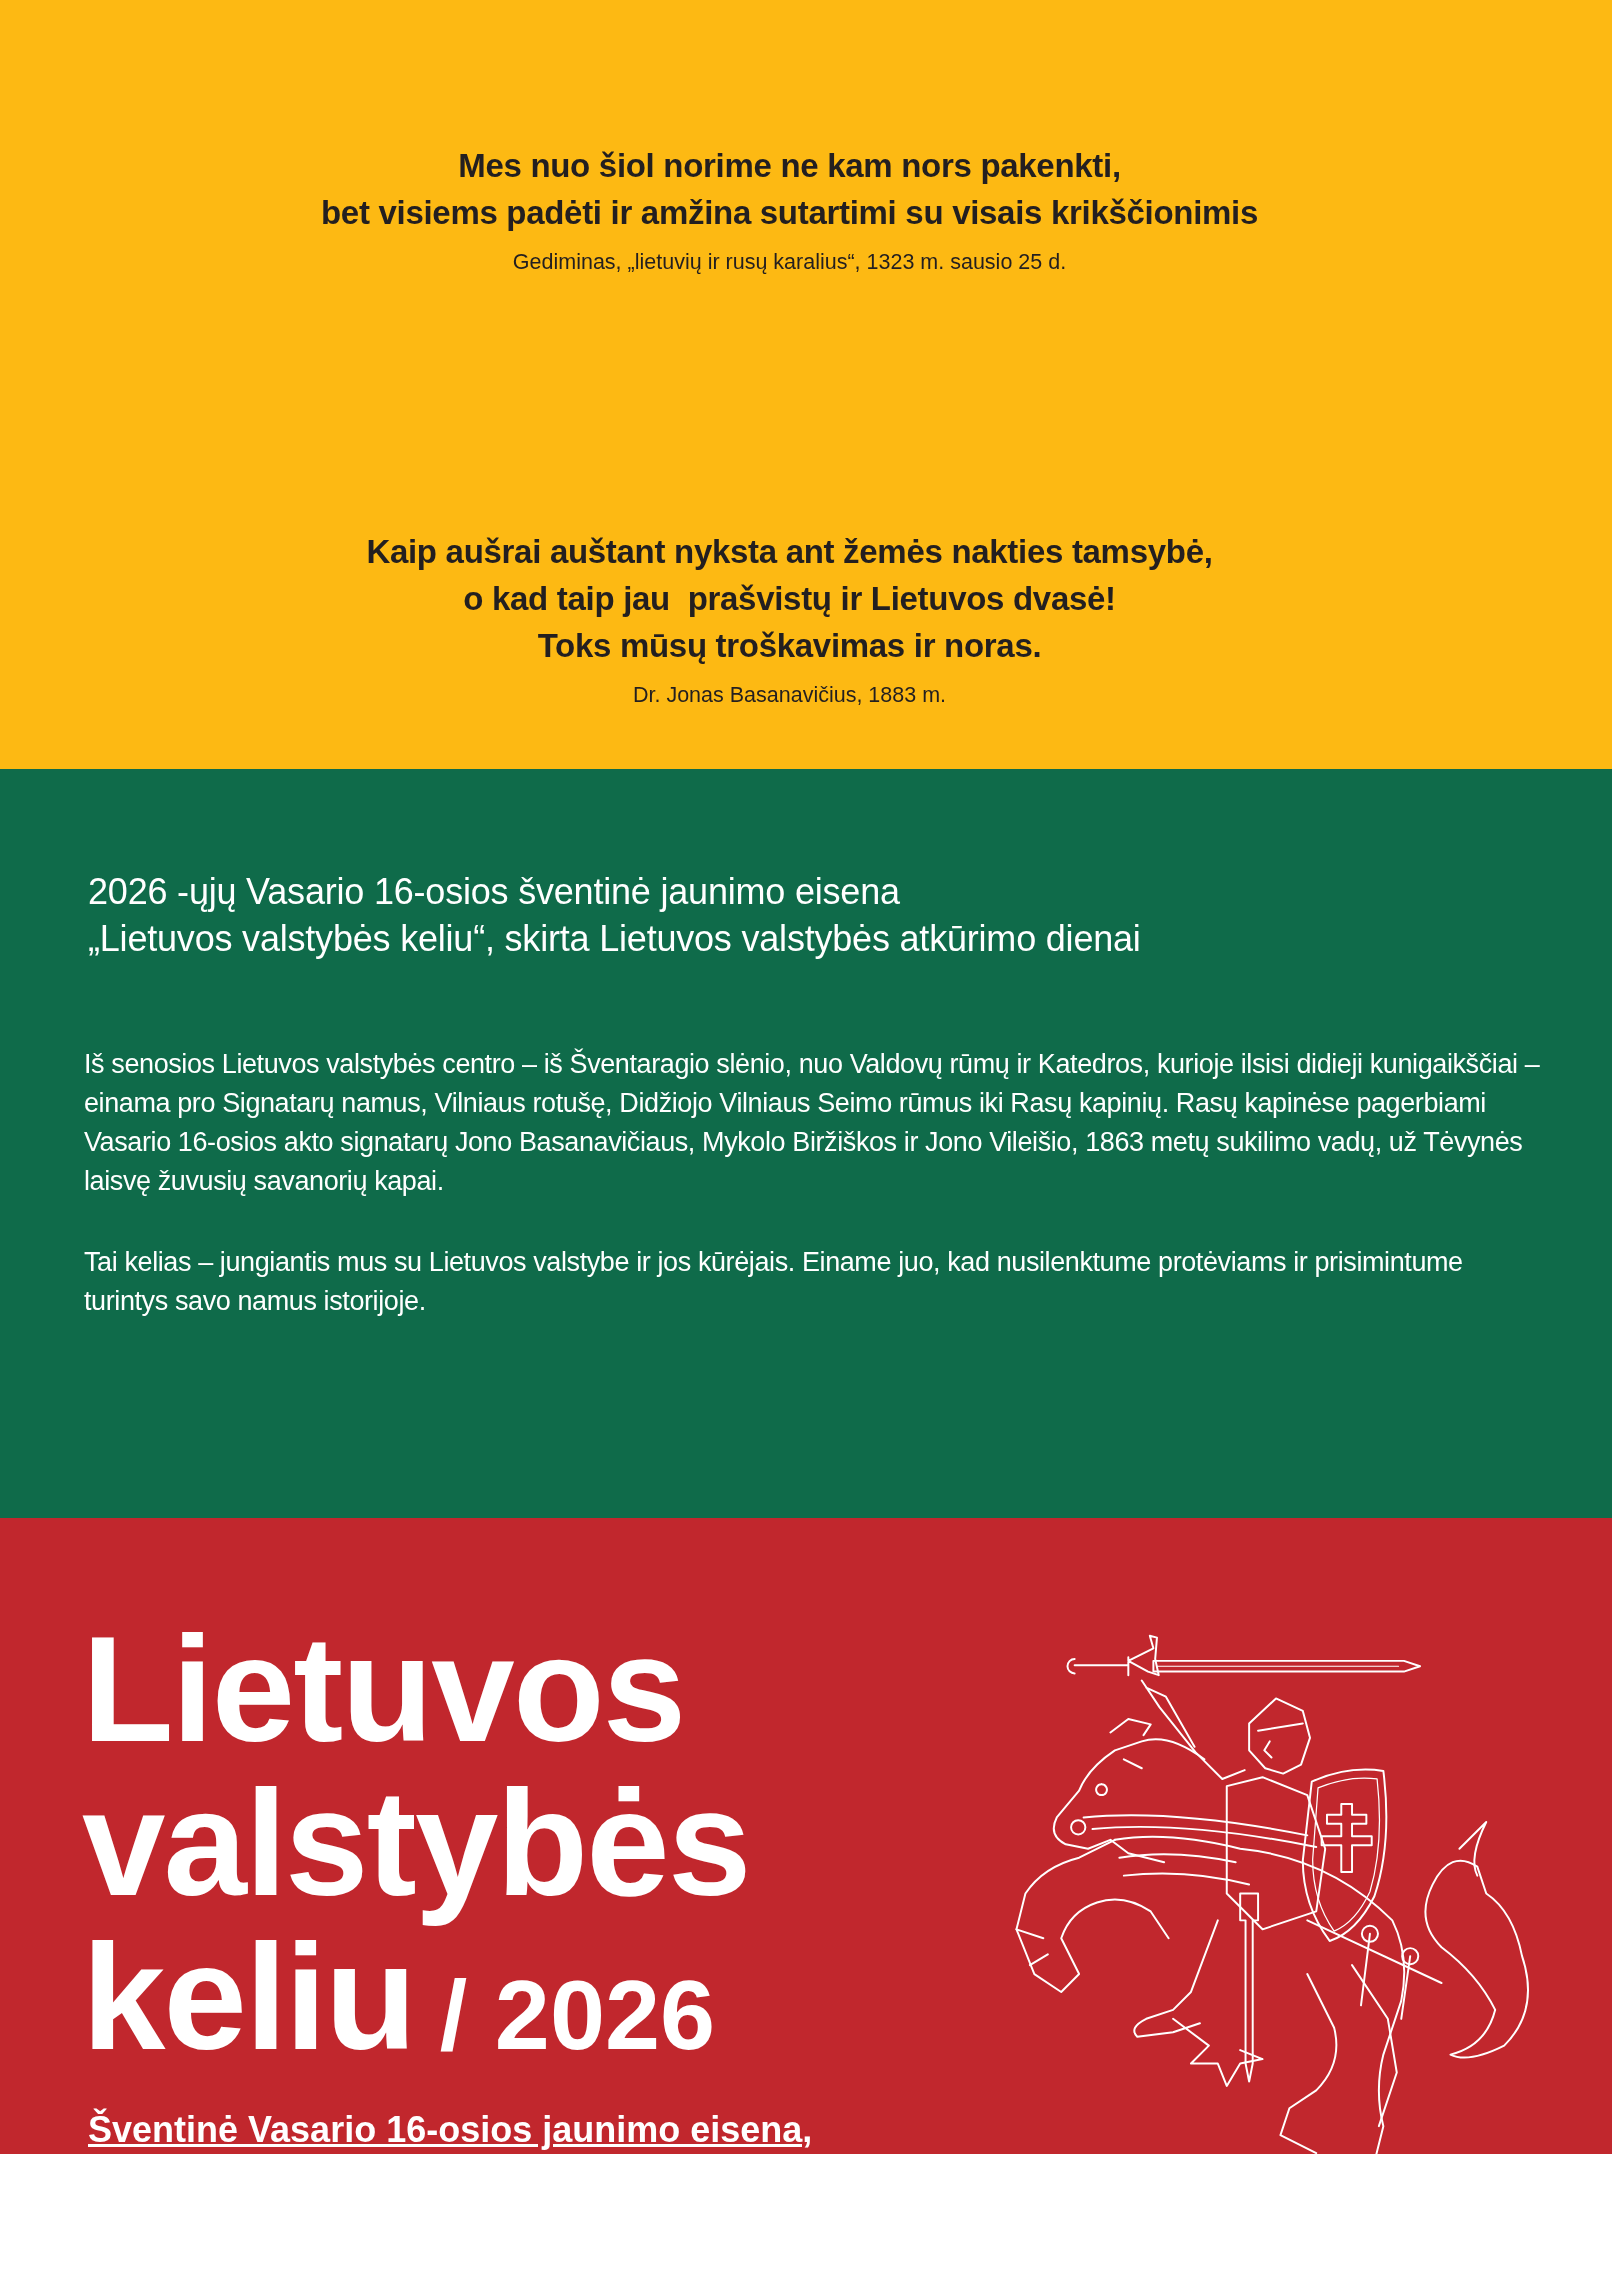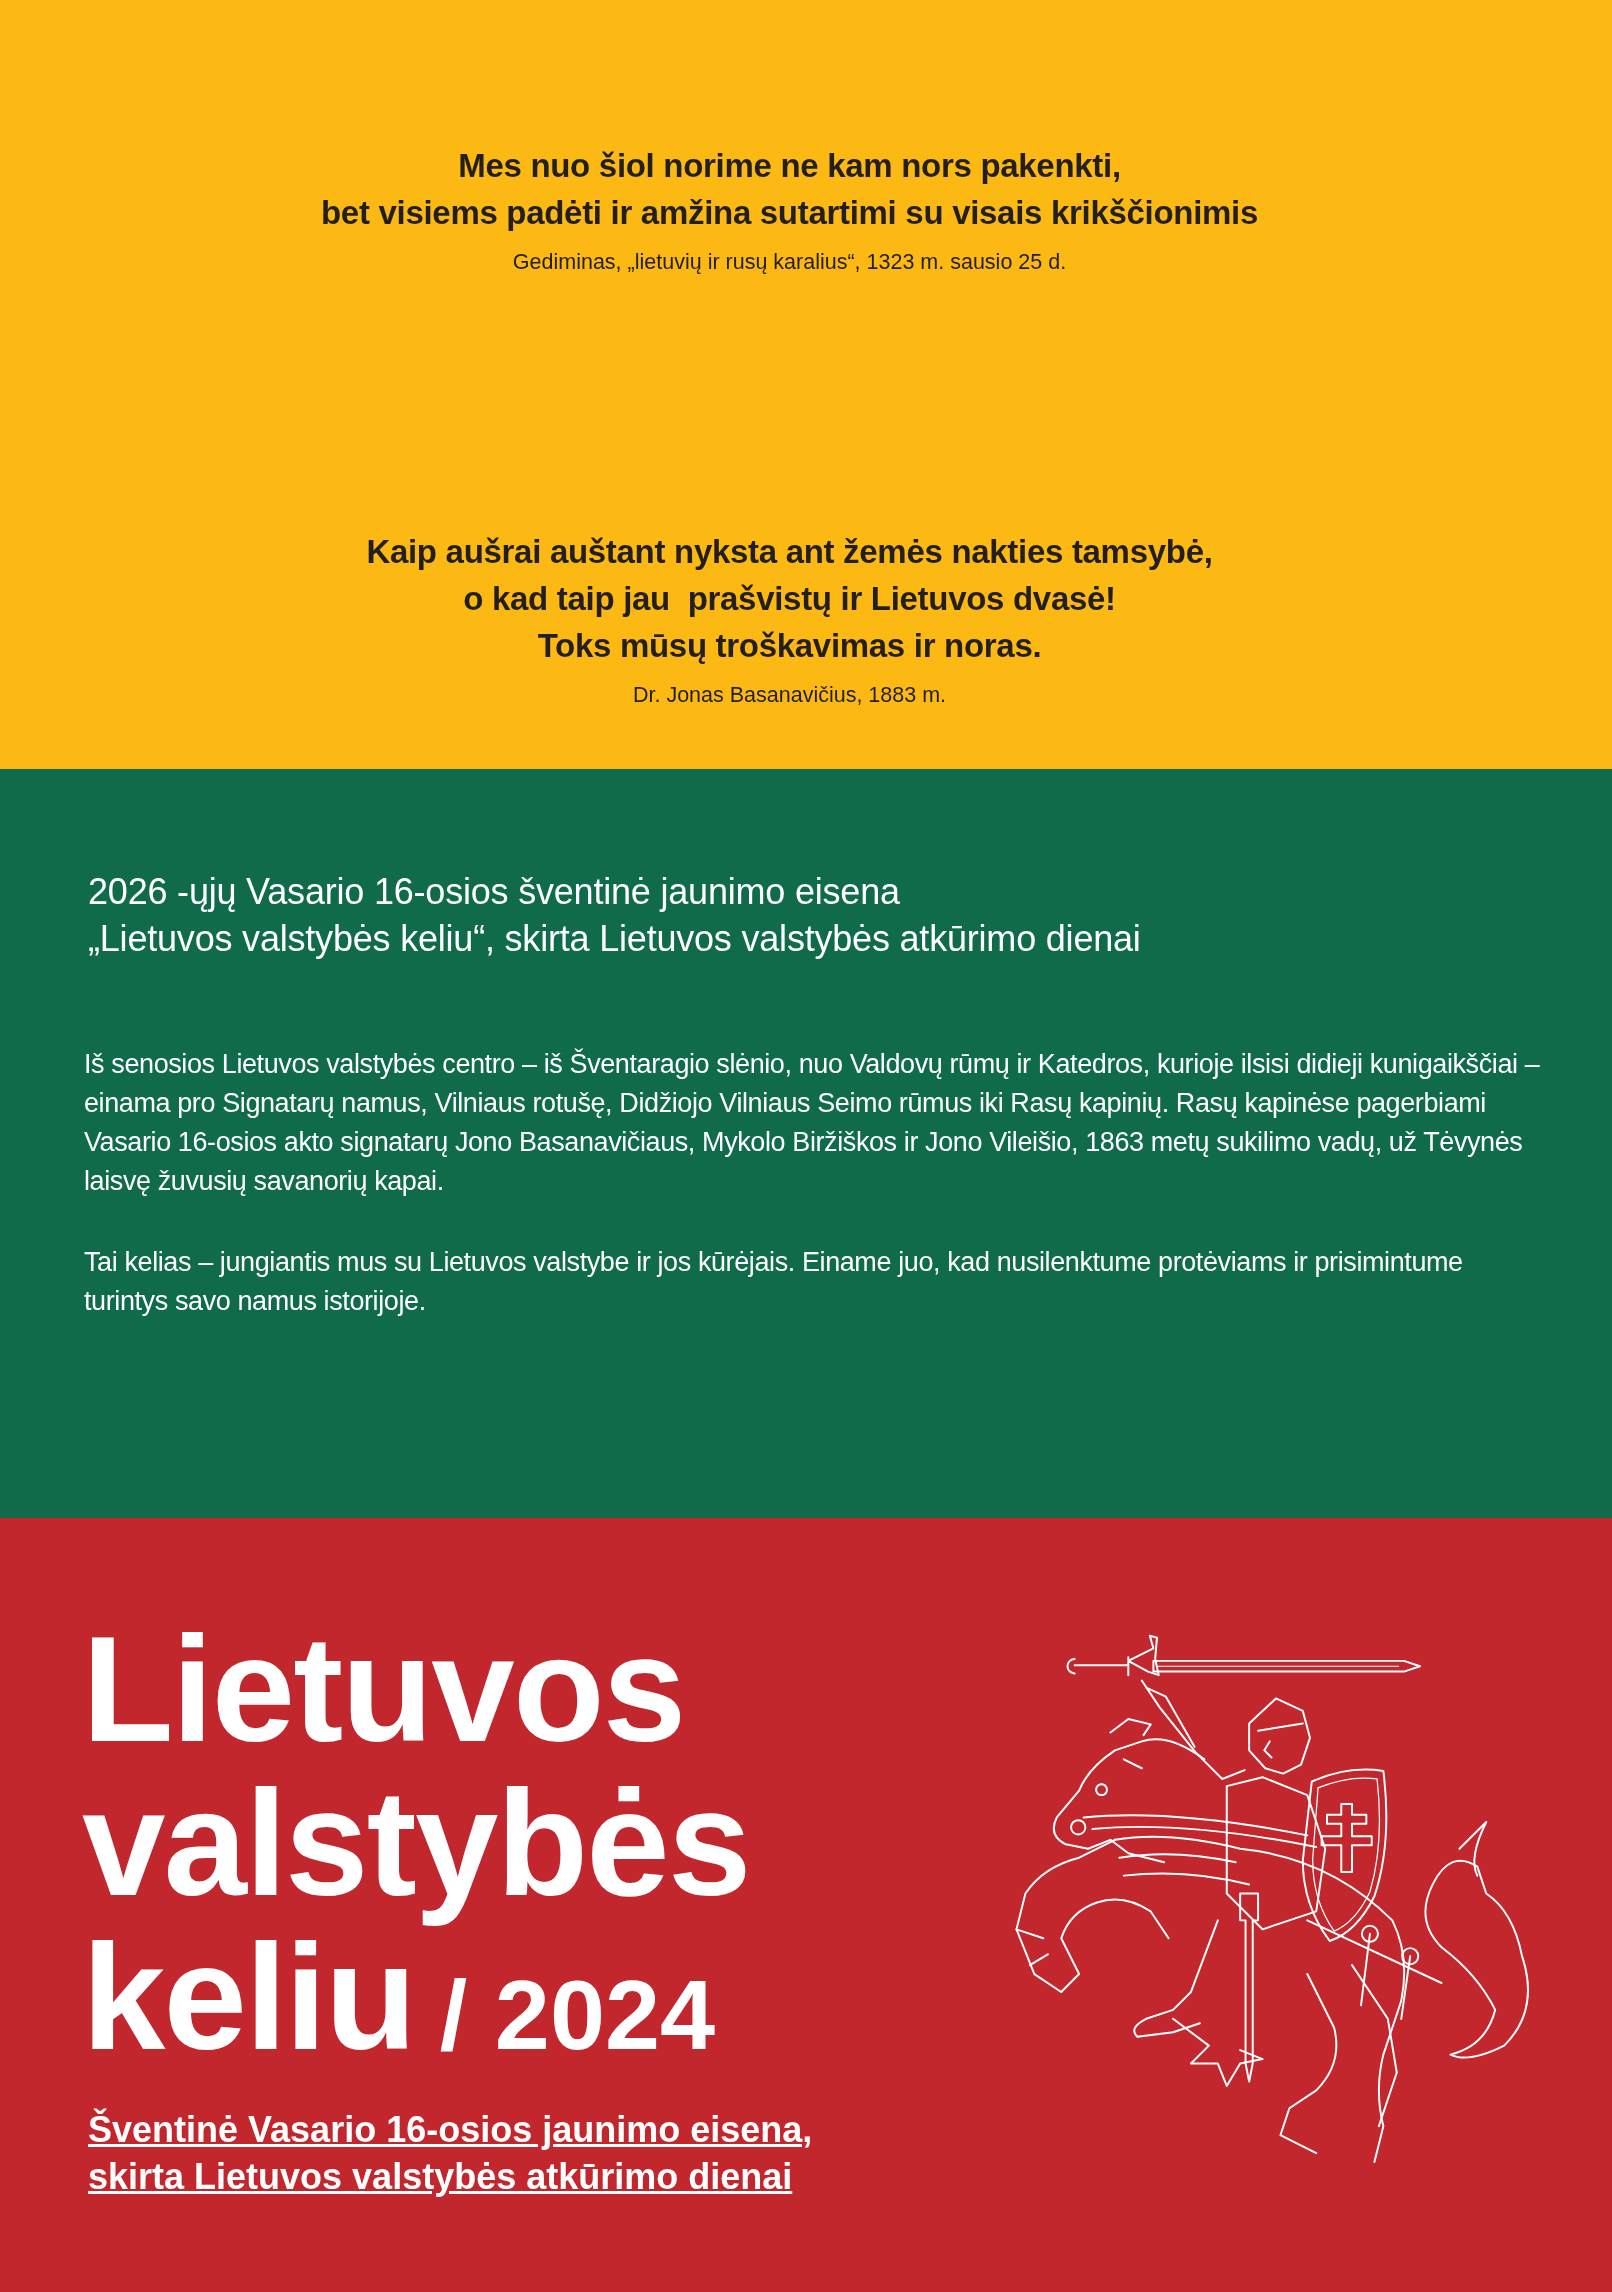--- a/index.html
+++ b/index.html
@@ -1,20 +1,20 @@
 <!DOCTYPE html>
 <html style="font-size:14.3px"><head>
 <meta charset="utf-8">
 <style>
   html, body { margin:0; padding:0; }
   body { width:1613px; height:2293px; overflow:hidden; font-family:"Liberation Sans", sans-serif; }
   .band { position:relative; width:1613px; box-sizing:border-box; }
   .yellow { height:769px; background:#FDB913; color:#231F20; text-align:center; }
   .green { height:749px; background:#0F6B4A; color:#ffffff; }
-  .red { height:775px; background:#C1272D; color:#ffffff; }
+  .red { height:636px; background:#C1272D; color:#ffffff; }
 
   .quote { position:absolute; left:0; width:1579px; text-align:center; }
   .quote .q { font-weight:bold; font-size:33px; line-height:47px; letter-spacing:-0.3px; }
   .quote .src { font-size:21.5px; line-height:27px; margin-top:12.5px; }
   .q1 { top:142px; }
   .q2 { top:390px; }
   .q3 { top:528px; }
 
   .g-title { position:absolute; left:88px; top:869px; font-weight:normal; font-size:36px; line-height:47px; letter-spacing:-0.2px; }
   .g-para { position:absolute; left:84px; width:1460px; font-size:27px; line-height:39px; letter-spacing:-0.4px; }
@@ -57,21 +57,21 @@
     <div>„Lietuvos valstybės keliu“, skirta Lietuvos valstybės atkūrimo dienai</div>
   </div>
   <div class="g-para" style="top:276px;">Iš senosios Lietuvos valstybės centro – iš Šventaragio slėnio, nuo Valdovų rūmų ir Katedros, kurioje ilsisi didieji kunigaikščiai – einama pro Signatarų namus, Vilniaus rotušę, Didžiojo Vilniaus Seimo rūmus iki Rasų kapinių. Rasų kapinėse pagerbiami Vasario 16-osios akto signatarų Jono Basanavičiaus, Mykolo Biržiškos ir Jono Vileišio, 1863 metų sukilimo vadų, už Tėvynės laisvę žuvusių savanorių kapai.</div>
   <div class="g-para" style="top:474px;">Tai kelias – jungiantis mus su Lietuvos valstybe ir jos kūrėjais. Einame juo, kad nusilenktume protėviams ir prisimintume turintys savo namus istorijoje.</div>
 </section>
 
 <section class="band red">
   <div class="big-title" style="top:94px;">
     <span class="line">Lietuvos</span>
     <span class="line">valstybės</span>
-    <span class="line"><span>keliu</span><span class="year">/ 2024</span></span>
+    <span class="line"><span>keliu</span><span class="year">/ 2026</span></span>
   </div>
   <div class="subtitle" style="top:588px;">
     <span class="line">Šventinė Vasario 16-osios jaunimo eisena,</span>
     <span class="line">skirta Lietuvos valstybės atkūrimo dienai</span>
   </div>
 
   <svg class="vytis" style="top:107px;" viewBox="0 0 580 610" fill="none" stroke="#ffffff" stroke-width="2.2" stroke-linejoin="round" stroke-linecap="round">
 
     <path d="M70 45 h60 M70 38 a8 8 0 0 0 0 16 M130 36 v20 M130 40 l28 -14 l-4 -14 l8 2 l-2 24 l4 18 l-12 -4 z"></path>
     <path d="M158 40 h280 l18 6 l-18 6 h-280 z"></path>

